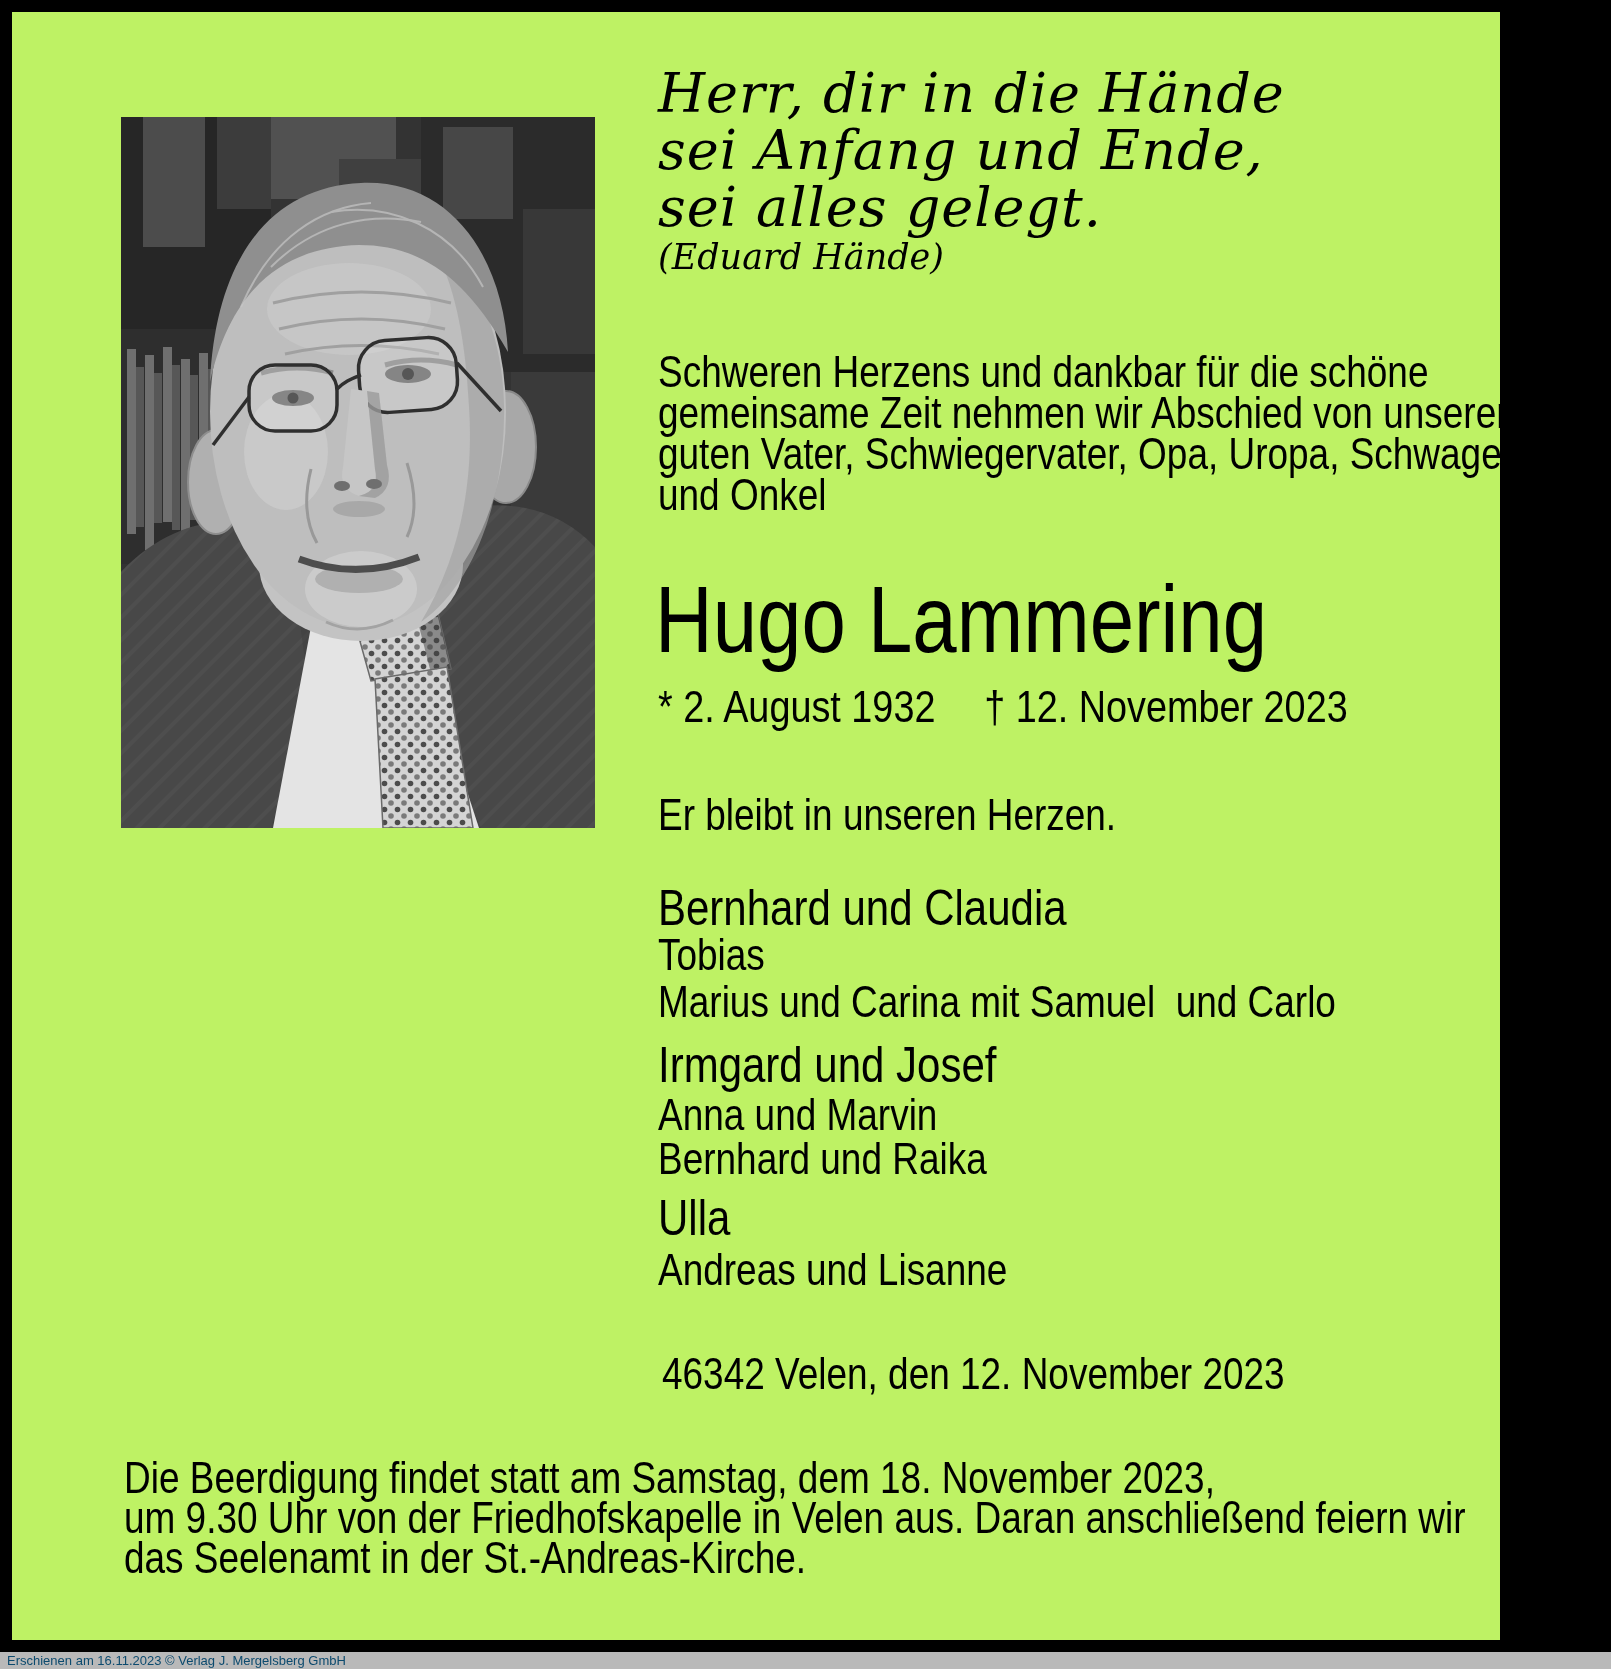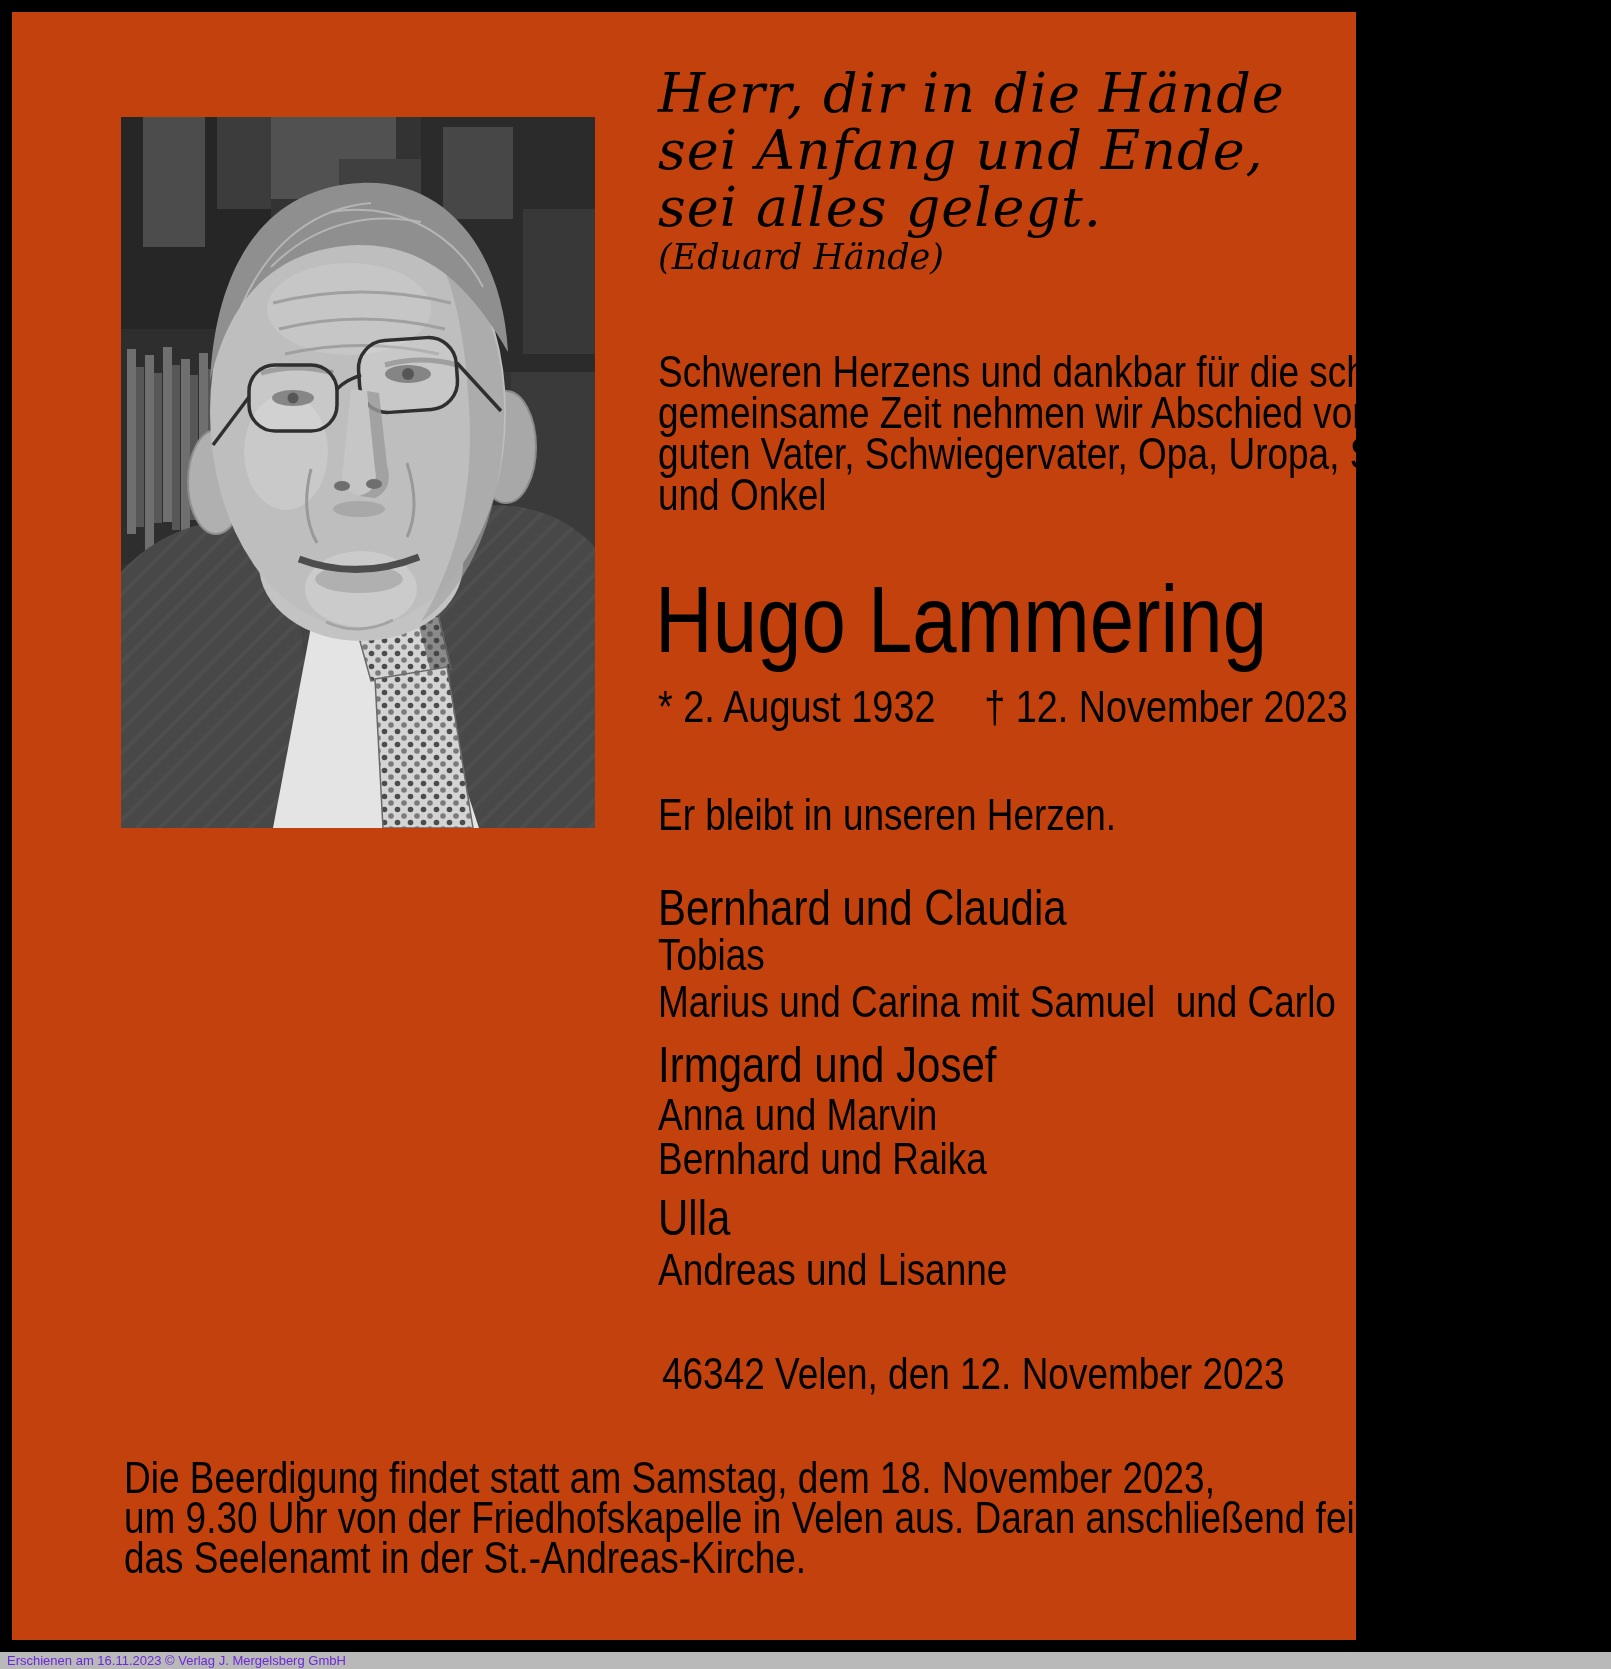--- a/index.html
+++ b/index.html
@@ -1,19 +1,19 @@
 <!DOCTYPE html>
 <html><head>
 <meta charset="utf-8">
 <style>
   html,body { margin:0; padding:0; }
   body { width:1611px; height:1669px; font-family:"Liberation Sans", sans-serif; }
 
   .notice { position:relative; width:1611px; height:1669px; background:#000; overflow:hidden; }
-  .sheet  { position:absolute; left:12px; top:12px; width:1344px; height:1628px; background:#c2410c; }
+  .sheet  { position:absolute; left:12px; top:12px; width:1488px; height:1628px; background:#bef264; }
 
   .photo  { position:absolute; left:109px; top:105px; width:474px; height:711px; overflow:hidden; }
   .photo svg { display:block; width:474px; height:711px; }
 
   .txt { position:absolute; color:#000; white-space:pre; }
   .cond { transform:scaleX(0.84); transform-origin:0 0; }
 
   .quote       { left:646px; top:53px;  font-family:"DejaVu Serif", serif; font-style:italic; font-size:54px; line-height:57px; letter-spacing:1px; }
   .attribution { left:646px; top:225px; font-family:"DejaVu Serif", serif; font-style:italic; font-size:35px; }
 
@@ -25,21 +25,21 @@
   .mourner       { left:646px; font-size:44px; line-height:48px; }
   .mourner.major { font-size:50px; line-height:52px; }
   .m0 { top:870px; }  .m1 { top:919px; }  .m2 { top:966px; }
   .m3 { top:1027px; } .m4 { top:1079px; } .m5 { top:1123px; }
   .m6 { top:1180px; } .m7 { top:1234px; }
 
   .dateline { left:650px; top:1338px; font-size:44px; line-height:48px; }
   .funeral  { left:112px; top:1446px; font-size:44px; line-height:40px; }
 
   .footer-strip { position:absolute; left:0; bottom:0; width:1611px; height:17px; background:#b9b9b9;
-                  font-size:13px; line-height:17px; color:#6d28d9; padding-left:7px; box-sizing:border-box; white-space:pre; }
+                  font-size:13px; line-height:17px; color:#0c4a6e; padding-left:7px; box-sizing:border-box; white-space:pre; }
 </style>
 </head>
 <body>
 
 <div class="notice">
   <div class="sheet">
 
     <div class="photo" role="img" aria-label="Schwarz-weiß Porträtfoto: älterer Mann mit Brille, Anzug und gemusterter Krawatte">
       <svg viewBox="0 0 474 711" xmlns="http://www.w3.org/2000/svg">
         <defs>

